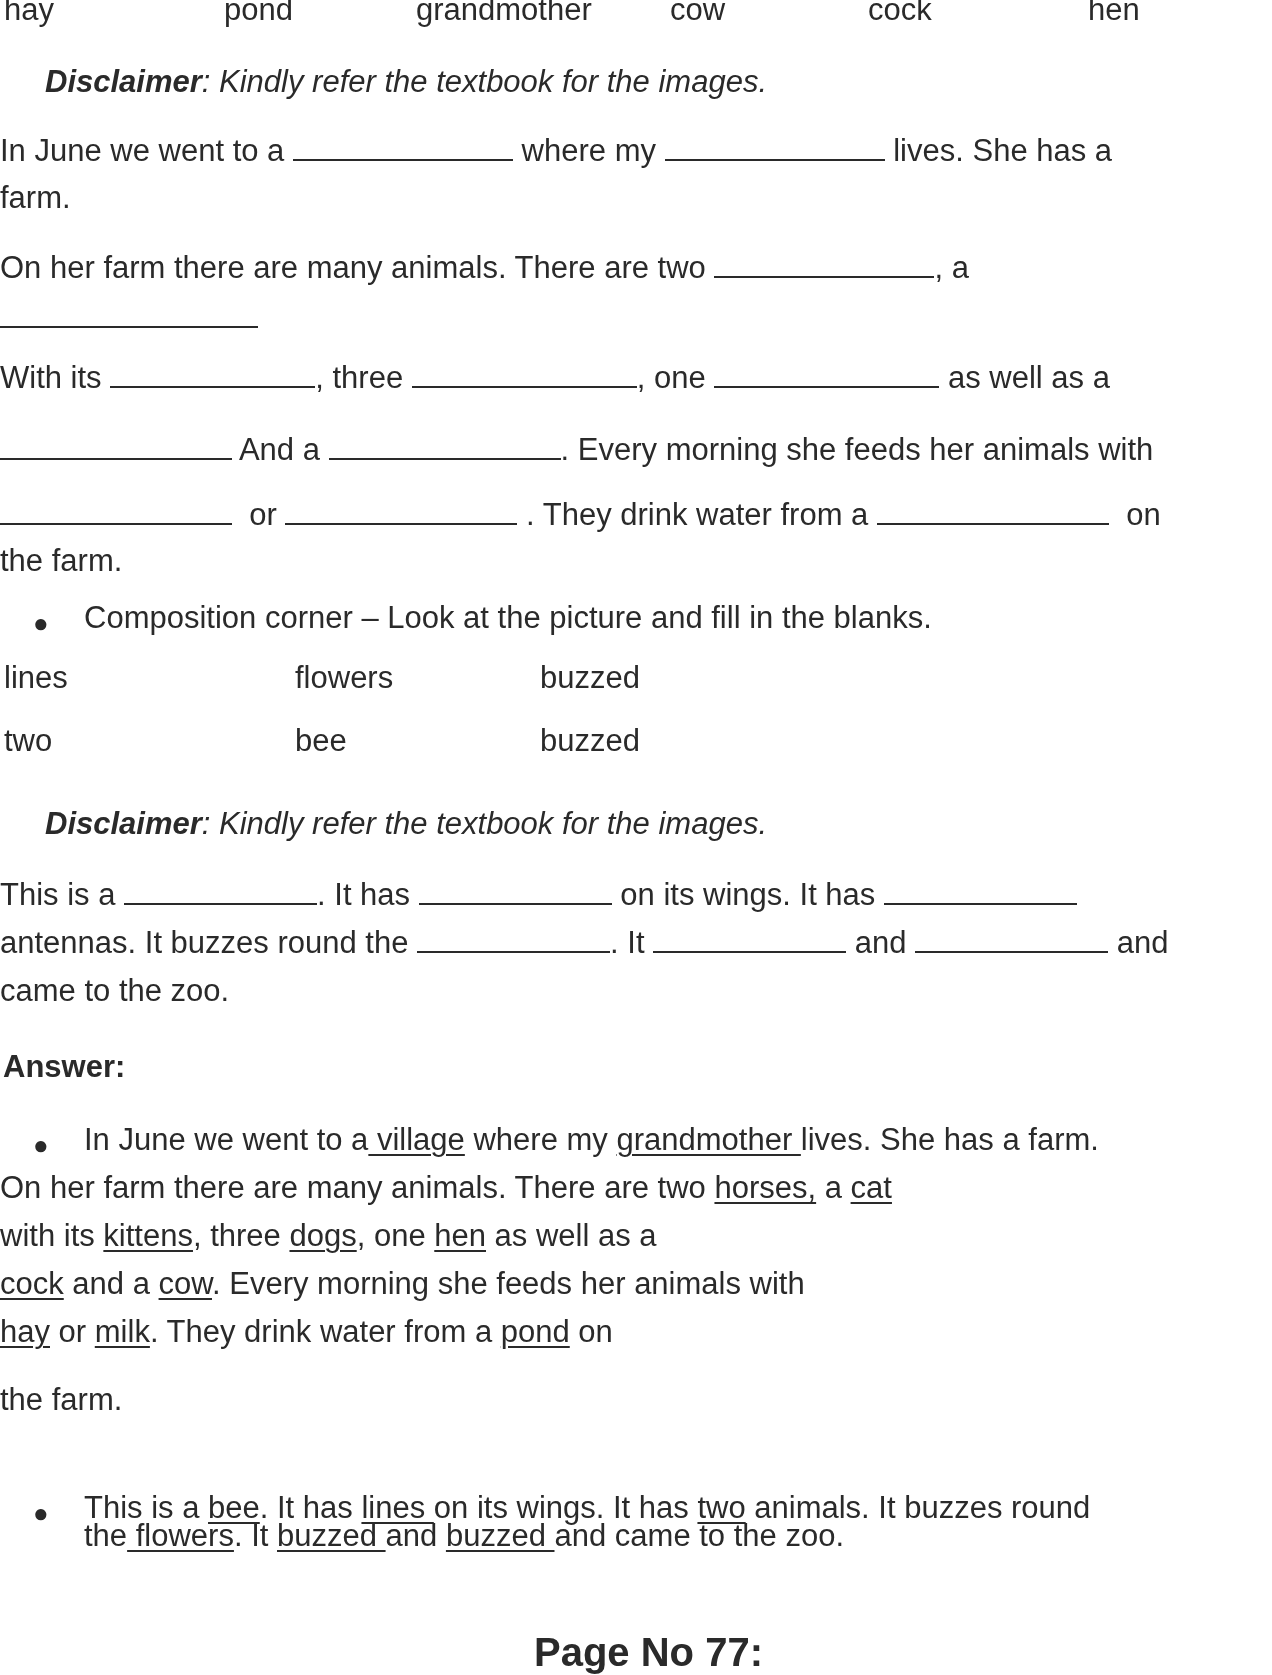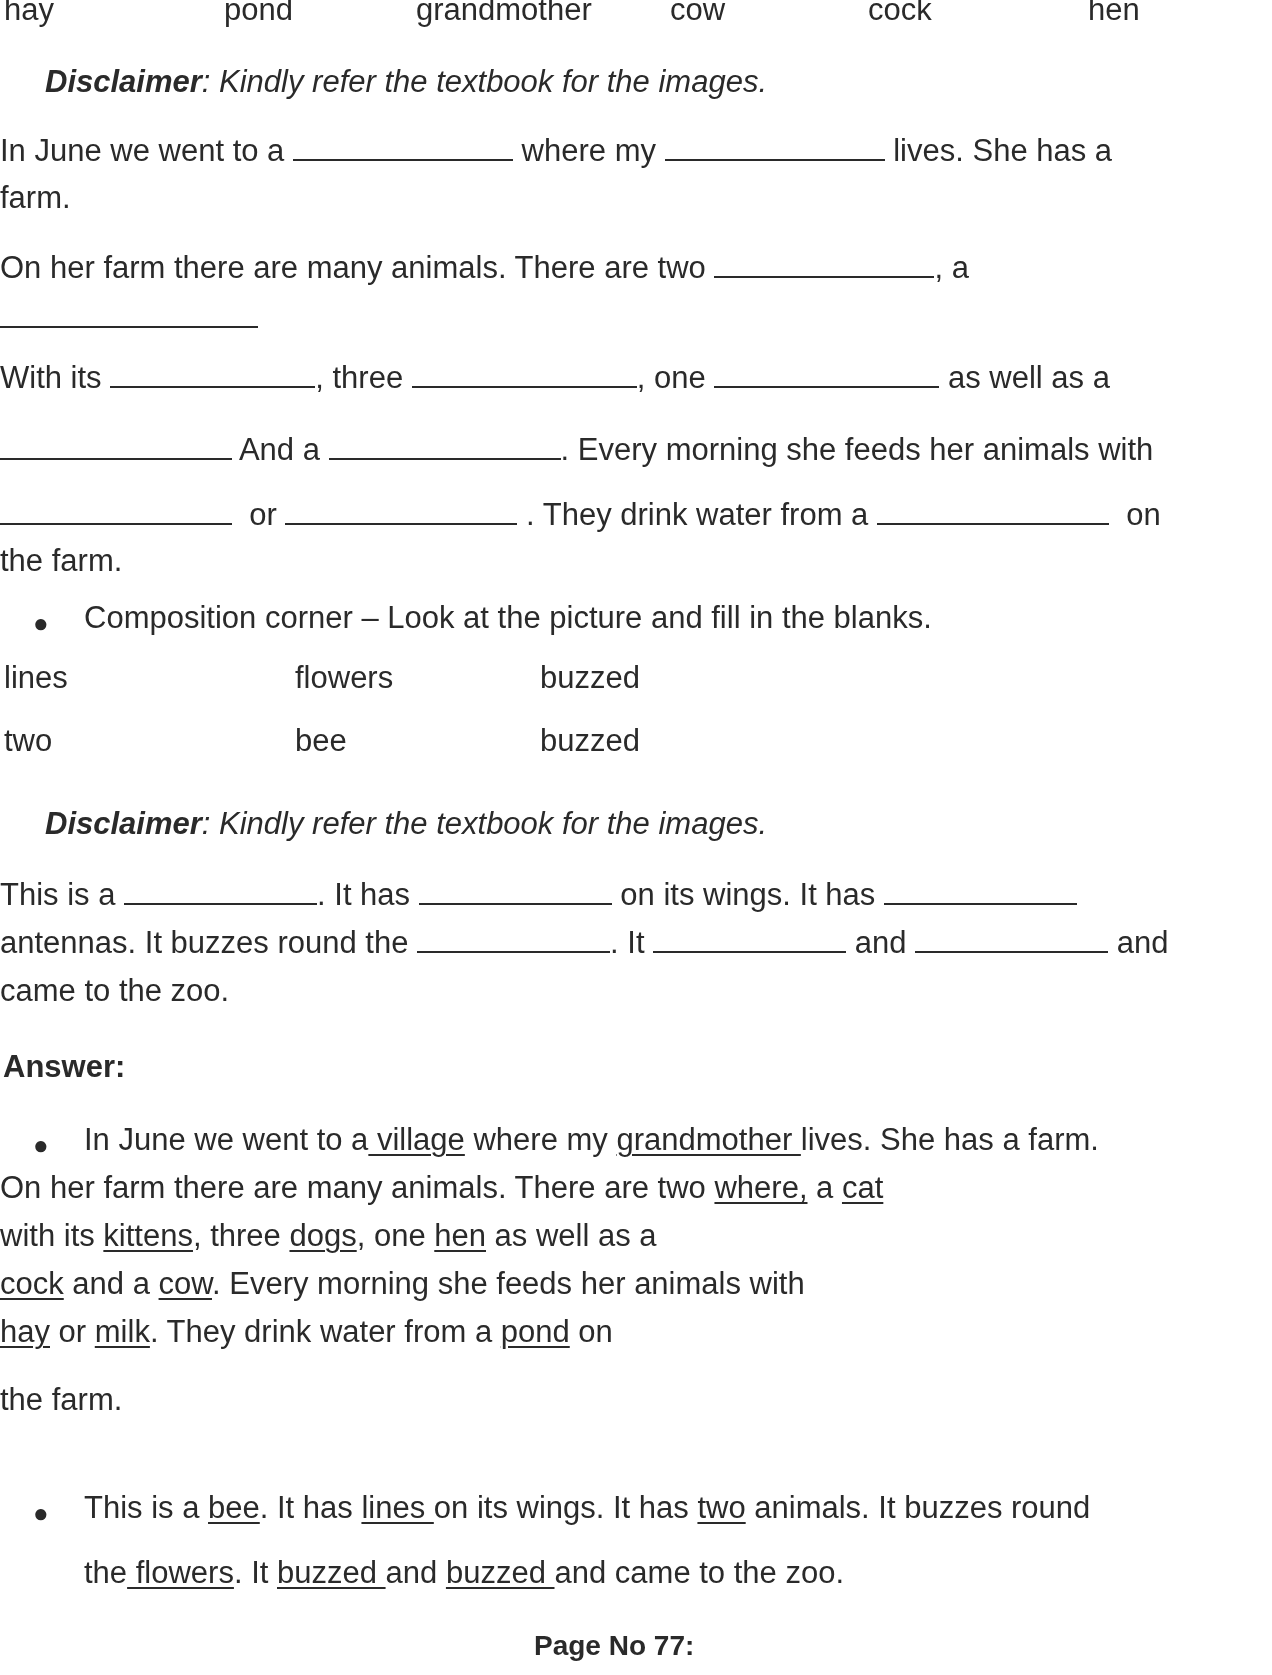--- a/index.html
+++ b/index.html
@@ -107,34 +107,34 @@
   <div class="line" style="top:973px"><span>came to the zoo.</span></div>
 </div>
 
 <div class="line bold" style="top:1049px;left:3px">Answer:</div>
 
 <span class="bullet" style="top:1130px">●</span>
 <div class="line" style="top:1122px;left:84px">
   <span>In June we went to a</span><u> village</u><span> where my </span><u>grandmother </u><span>lives. She has a farm.</span>
 </div>
 <div class="line" style="top:1170px">
-  <span>On her farm there are many animals. There are two </span><u>where,</u><span> a </span><u>cat</u>
+  <span>On her farm there are many animals. There are two </span><u>horses,</u><span> a </span><u>cat</u>
 </div>
 <div class="line" style="top:1218px">
   <span>with its </span><u>kittens</u><span>, three </span><u>dogs</u><span>, one </span><u>hen</u><span> as well as a</span>
 </div>
 <div class="line" style="top:1266px">
   <u>cock</u><span> and a </span><u>cow</u><span>. Every morning she feeds her animals with</span>
 </div>
 <div class="line" style="top:1314px">
   <u>hay</u><span> or </span><u>milk</u><span>. They drink water from a </span><u>pond</u><span> on</span>
 </div>
 <div class="line" style="top:1382px"><span>the farm.</span></div>
 
 <span class="bullet" style="top:1498px">●</span>
 <div class="line" style="top:1490px;left:84px">
   <span>This is a </span><u>bee</u><span>. It has </span><u>lines </u><span>on its wings. It has </span><u>two</u><span> animals. It buzzes round</span>
 </div>
-<div class="line" style="top:1555px;left:84px">
+<div class="line" style="top:1518px;left:84px">
   <span>the</span><u> flowers</u><span>. It </span><u>buzzed </u><span>and </span><u>buzzed </u><span>and came to the zoo.</span>
 </div>
 
-<div class="abs bold" style="top:1630px;left:534px;font-size:28px">Page No 77:</div>
+<div class="abs bold" style="top:1630px;left:534px;font-size:40px">Page No 77:</div>
 
 </body></html>

